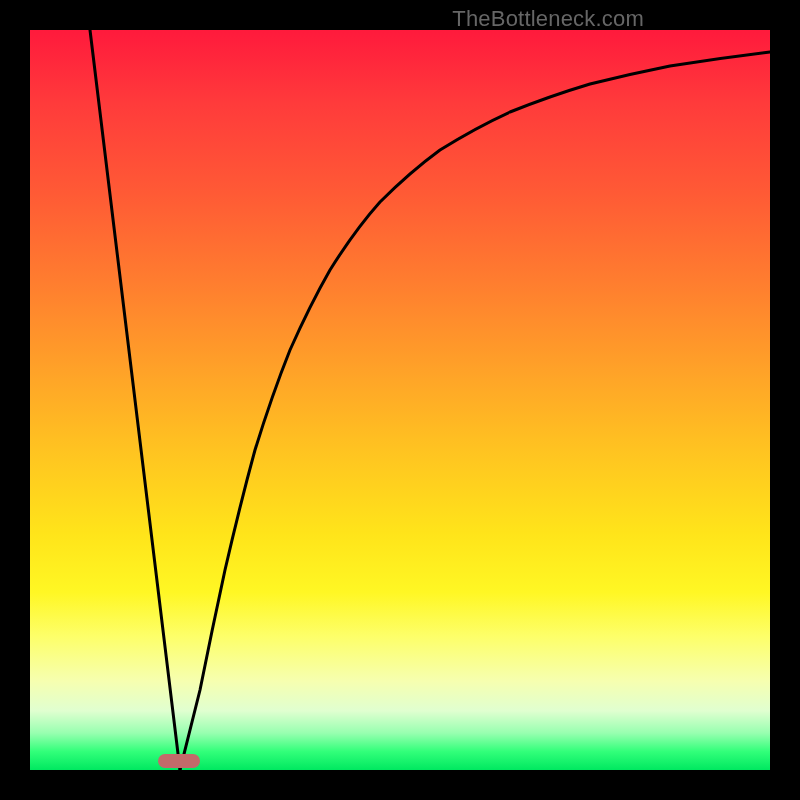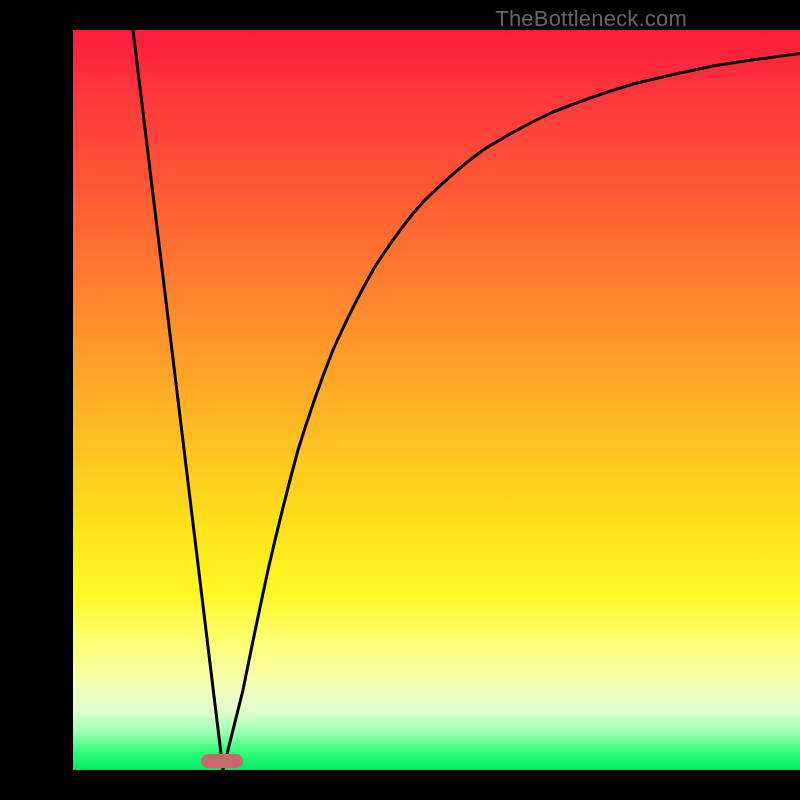--- a/index.html
+++ b/index.html
@@ -9,21 +9,20 @@
     height: 800px;
     overflow: hidden;
     background: #000;
     font-family: Arial, Helvetica, sans-serif;
   }
   .frame {
     position: relative;
     width: 656px;
     height: 800px;
     background: #000;
-    margin-left: 43px;
   }
   .plot {
     position: absolute;
     left: 30px;
     top: 30px;
     width: 740px;
     height: 740px;
     background: linear-gradient(
       to bottom,
       #ff1a3c 0%,

